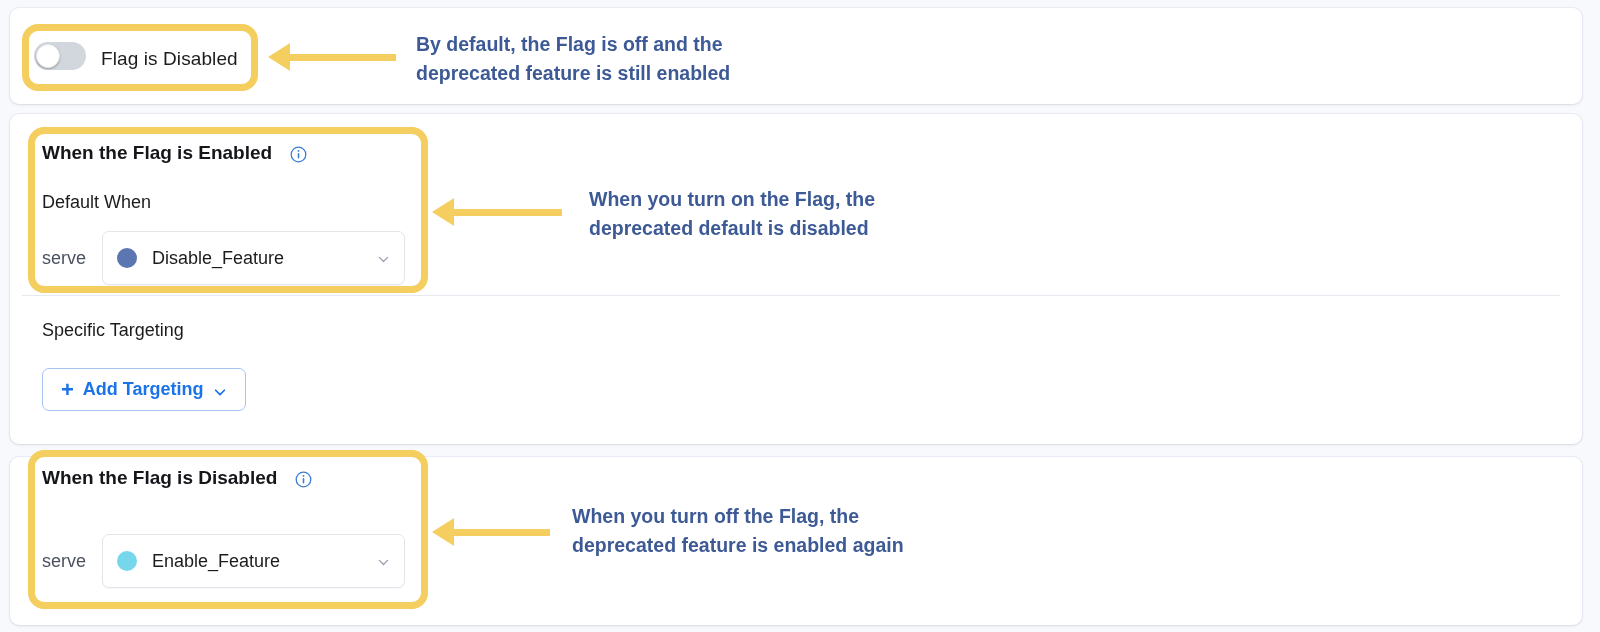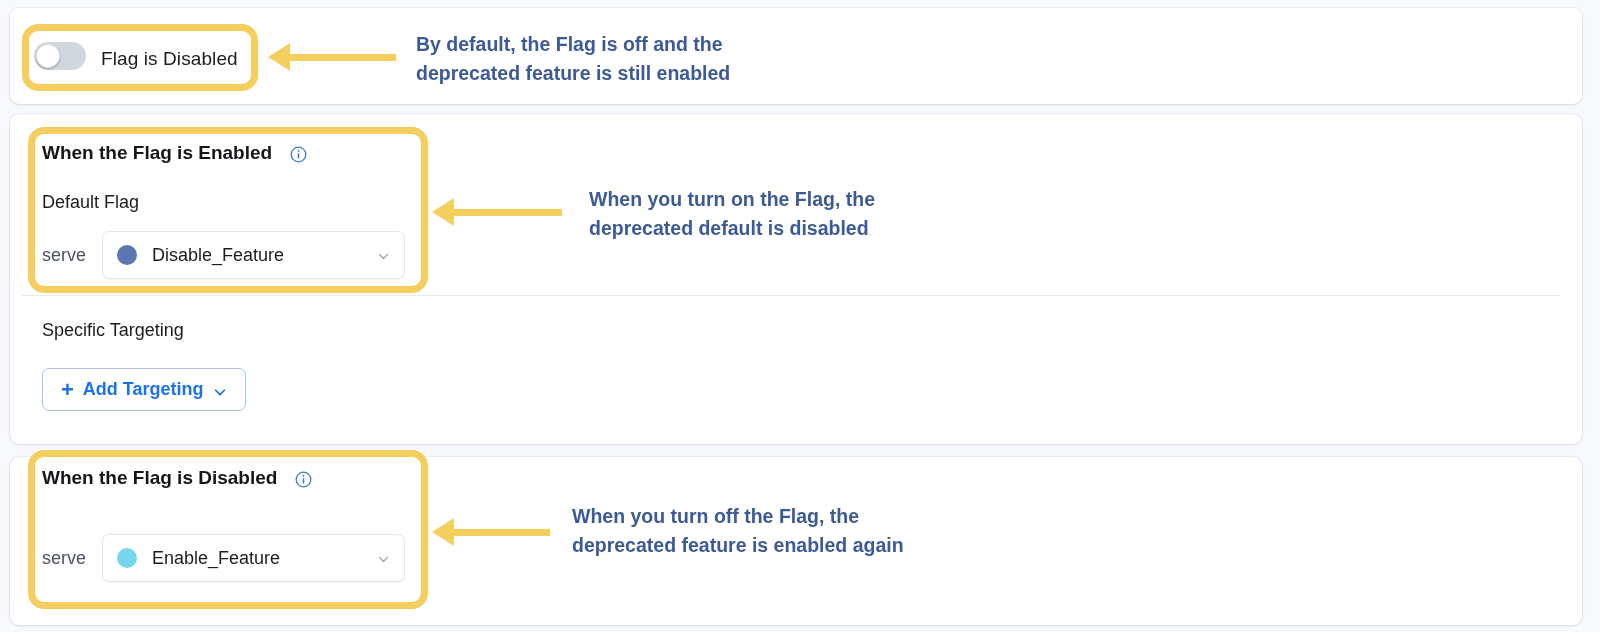--- a/index.html
+++ b/index.html
@@ -66,21 +66,21 @@
   
   .serve-row {
     position: absolute;
     display: flex; align-items: center; gap: 16px;
   }
   #serve-row-enabled  { left: 42px; top: 231px; }
   #serve-row-disabled { left: 42px; top: 534px; }
   .serve-word { font-size: 18px; color: #4b5160; }
 
   .select {
-    width: 303px; height: 48px;
+    width: 303px; height: 54px;
     background: #ffffff;
     border: 1px solid #e2e5ea;
     border-radius: 7px;
     box-shadow: 0 1px 1px rgba(30,40,70,.04);
     display: flex; align-items: center;
     padding: 0 28px 0 14px;
     position: relative;
   }
   .select .dot {
     width: 20px; height: 20px; border-radius: 50%; flex: none;
@@ -181,21 +181,21 @@
     <span>When the Flag is Enabled</span>
     <span class="info-icon">
       <svg viewBox="0 0 20 20" width="17" height="17" aria-hidden="true">
         <circle cx="10" cy="10" r="8.6" fill="none" stroke="#3a7bd5" stroke-width="1.5"></circle>
         <circle cx="10" cy="5.8" r="1.1" fill="#3a7bd5"></circle>
         <rect x="9.1" y="8.2" width="1.8" height="6.6" rx=".9" fill="#3a7bd5"></rect>
       </svg>
     </span>
   </div>
 
-  <div class="sub-label" id="label-default-rule">Default Flag</div>
+  <div class="sub-label" id="label-default-rule">Default When</div>
 
   <div class="serve-row" id="serve-row-enabled">
     <span class="serve-word">serve</span>
     <div class="select">
       <span class="dot" style="background:#5b76b0"></span>
       <span class="sel-text">Disable_Feature</span>
       <span class="caret">
         <svg viewBox="0 0 16 16" width="13" height="13" aria-hidden="true">
           <path d="M3 6 L8 11 L13 6" fill="none" stroke="#98a0ae" stroke-width="1.6" stroke-linecap="round" stroke-linejoin="round"></path>
         </svg>

